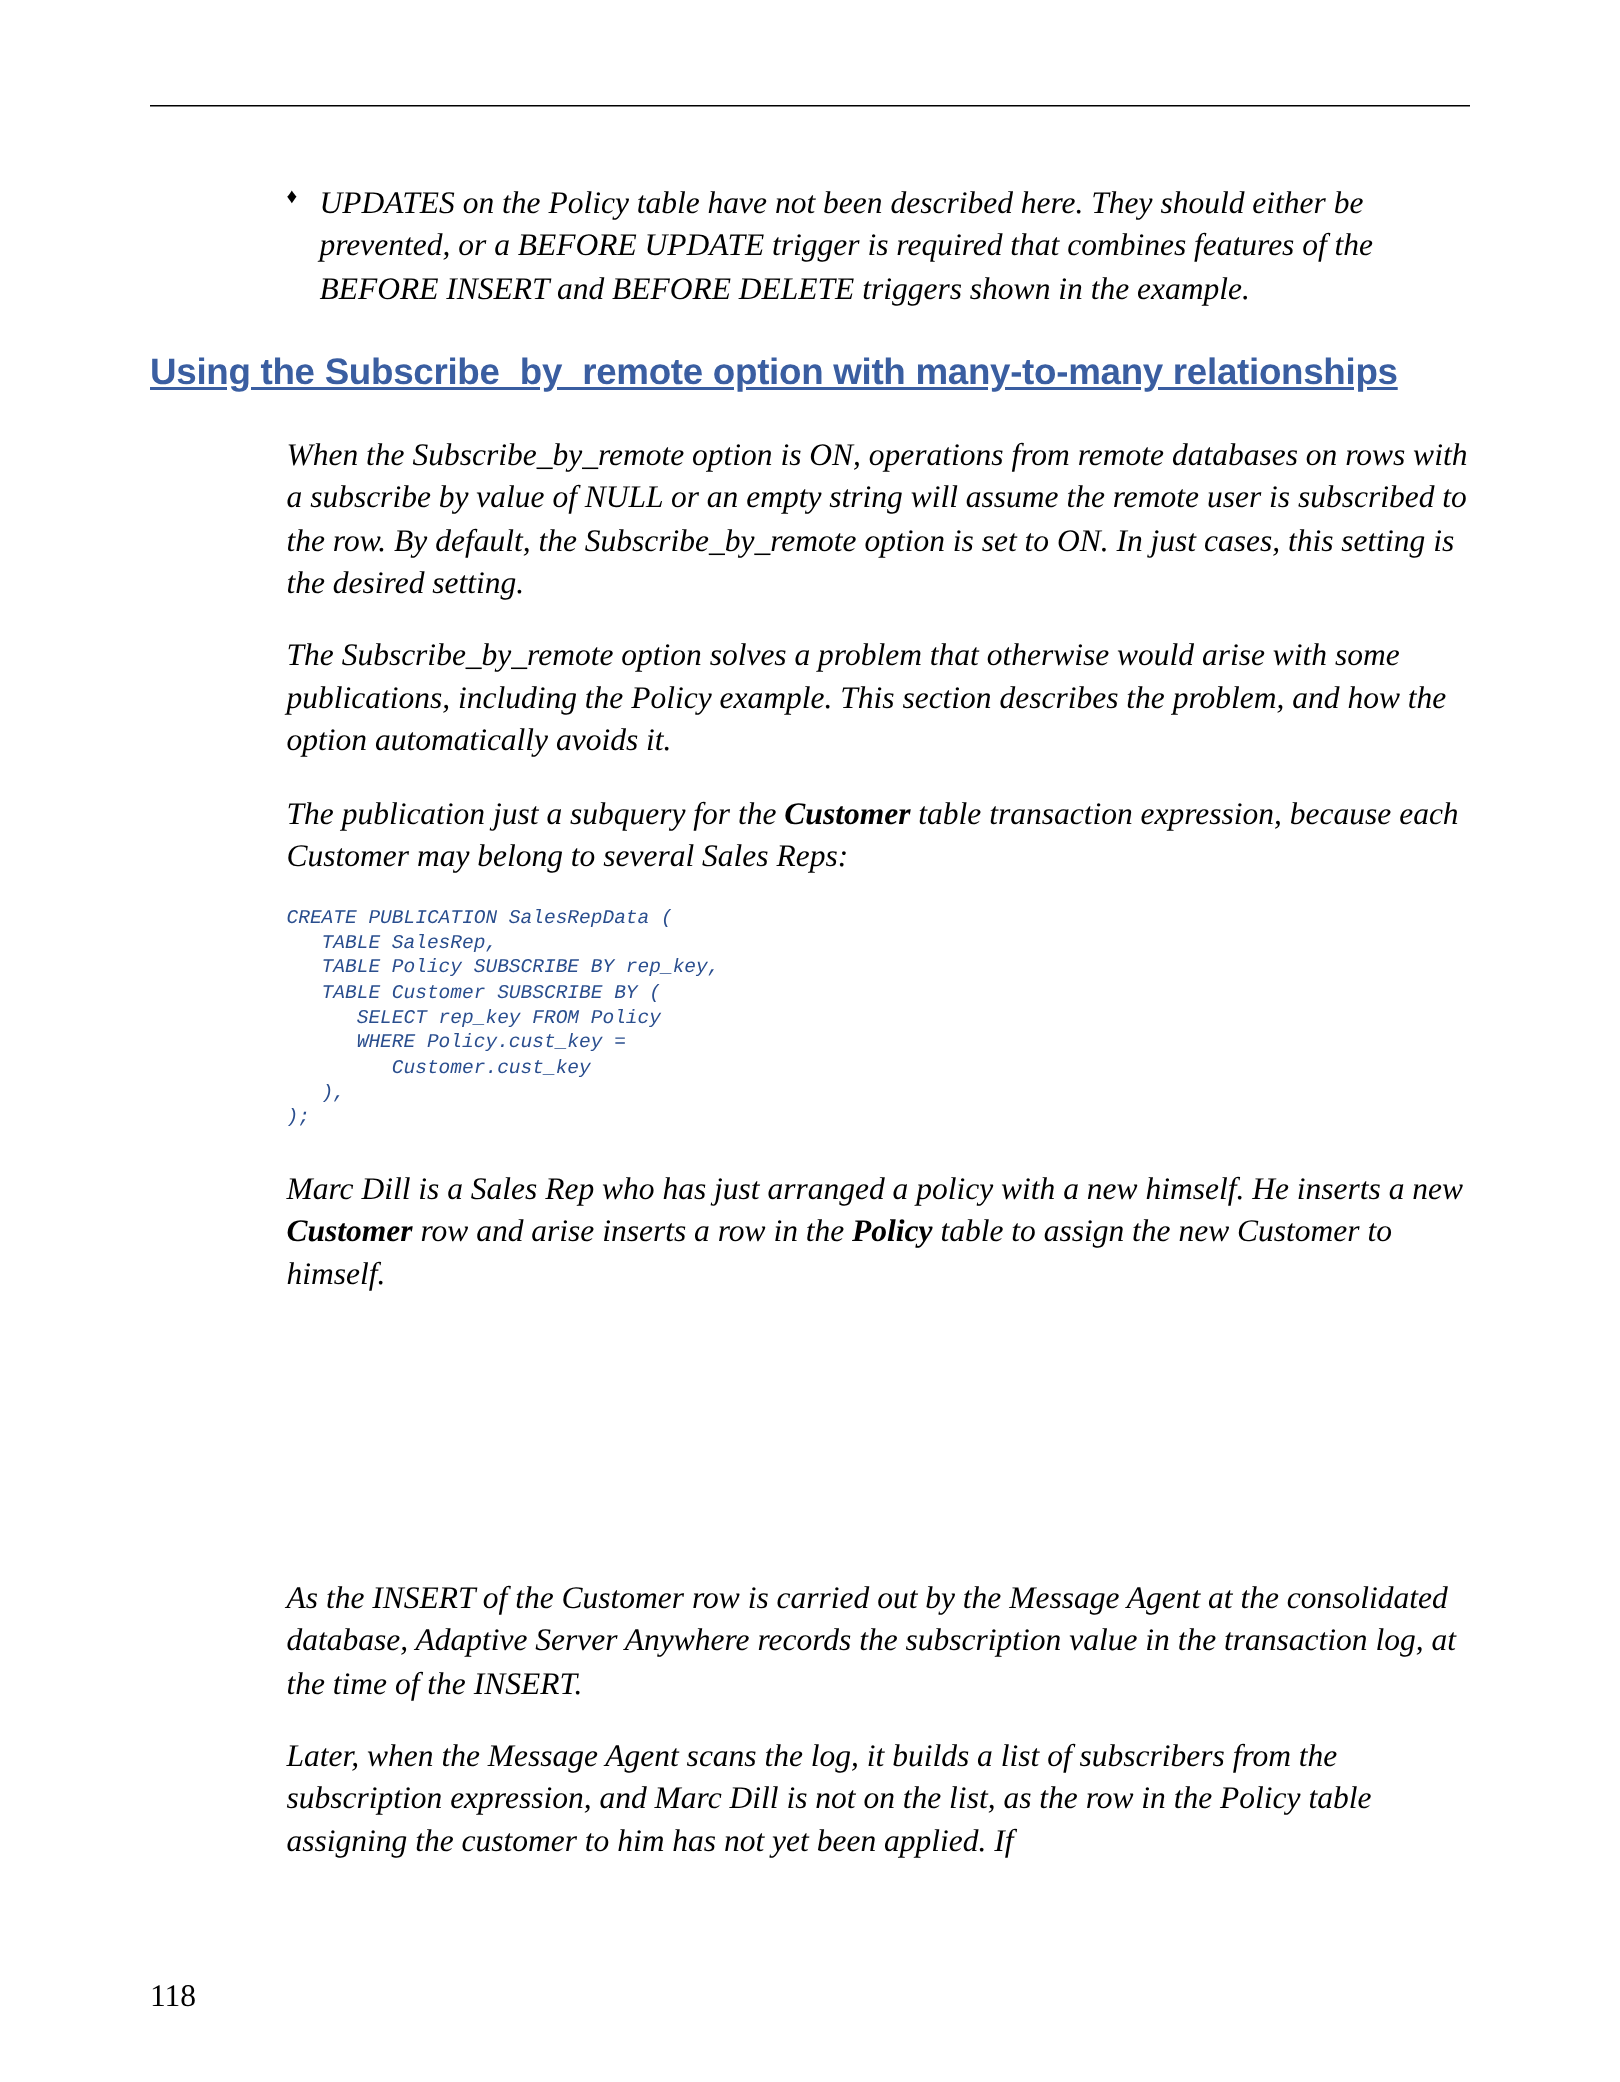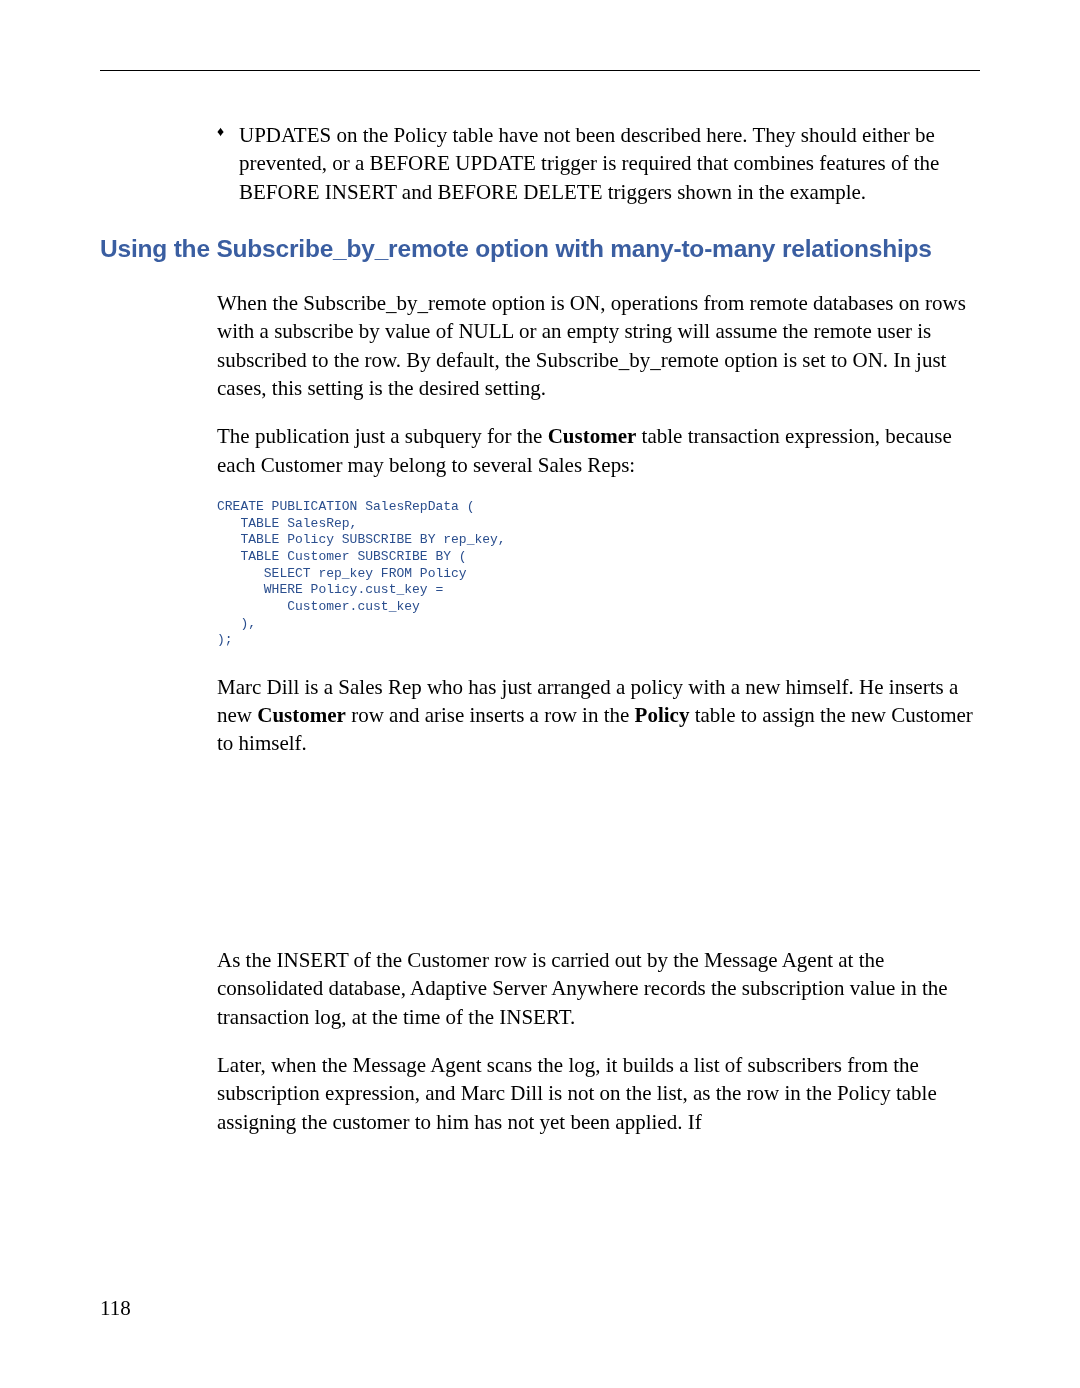--- a/index.html
+++ b/index.html
@@ -18,59 +18,61 @@
       line-height: 1.35;
     }
     .page {
       padding: 70px 100px 0 100px;
     }
     .top-rule {
       border-top: 1.5px solid #000;
       margin-bottom: 50px;
     }
     .content-indent {
-      margin-left: 117px;
+      margin-left: 91px;
+      font-style: italic;
     }
     .bullet-item {
       position: relative;
       padding-left: 22px;
       margin-bottom: 26px;
     }
     .bullet-item::before {
       content: "♦";
       position: absolute;
       left: 0;
       top: 2px;
       font-size: 14px;
     }
     .section-heading {
       color: #3a5ea1;
       font-family: Arial, Helvetica, sans-serif;
       font-weight: bold;
       font-size: 24.5px;
       margin: 0 0 24px 0;
       letter-spacing: -0.2px;
+      text-decoration: underline;
     }
     .para {
       margin-bottom: 20px;
     }
     .code-block {
       font-family: 'Courier New', Courier, monospace;
       font-size: 13px;
       color: #2a4e8e;
       white-space: pre;
       line-height: 1.28;
       margin: 8px 0 24px 0;
     }
     .diagram-placeholder {
       height: 168px;
     }
     .page-number {
       position: absolute;
-      bottom: 66px;
+      bottom: 44px;
       left: 100px;
       font-size: 21px;
     }
     b {
       font-weight: bold;
     }
   </style>
 </head>
 <body>
 
@@ -81,20 +83,21 @@
     <div class="bullet-item">
       <span>UPDATES on the Policy table have not been described here. They should either be prevented, or a BEFORE UPDATE trigger is required that combines features of the BEFORE INSERT and BEFORE DELETE triggers shown in the example.</span>
     </div>
   </div>
 
   <h2 class="section-heading">Using the Subscribe_by_remote option with many-to-many relationships</h2>
 
   <div class="content-indent">
     <p class="para">When the Subscribe_by_remote option is ON, operations from remote databases on rows with a subscribe by value of NULL or an empty string will assume the remote user is subscribed to the row. By default, the Subscribe_by_remote option is set to ON. In just cases, this setting is the desired setting.</p>
 
+    <p class="para">The Subscribe_by_remote option solves a problem that otherwise would arise with some publications, including the Policy example. This section describes the problem, and how the option automatically avoids it.</p>
 
     <p class="para">
       <span>The publication just a subquery for the </span><b>Customer</b><span> table transaction expression, because each Customer may belong to several Sales Reps:</span>
     </p>
 
     <div class="code-block">CREATE PUBLICATION SalesRepData (
    TABLE SalesRep,
    TABLE Policy SUBSCRIBE BY rep_key,
    TABLE Customer SUBSCRIBE BY (
       SELECT rep_key FROM Policy

